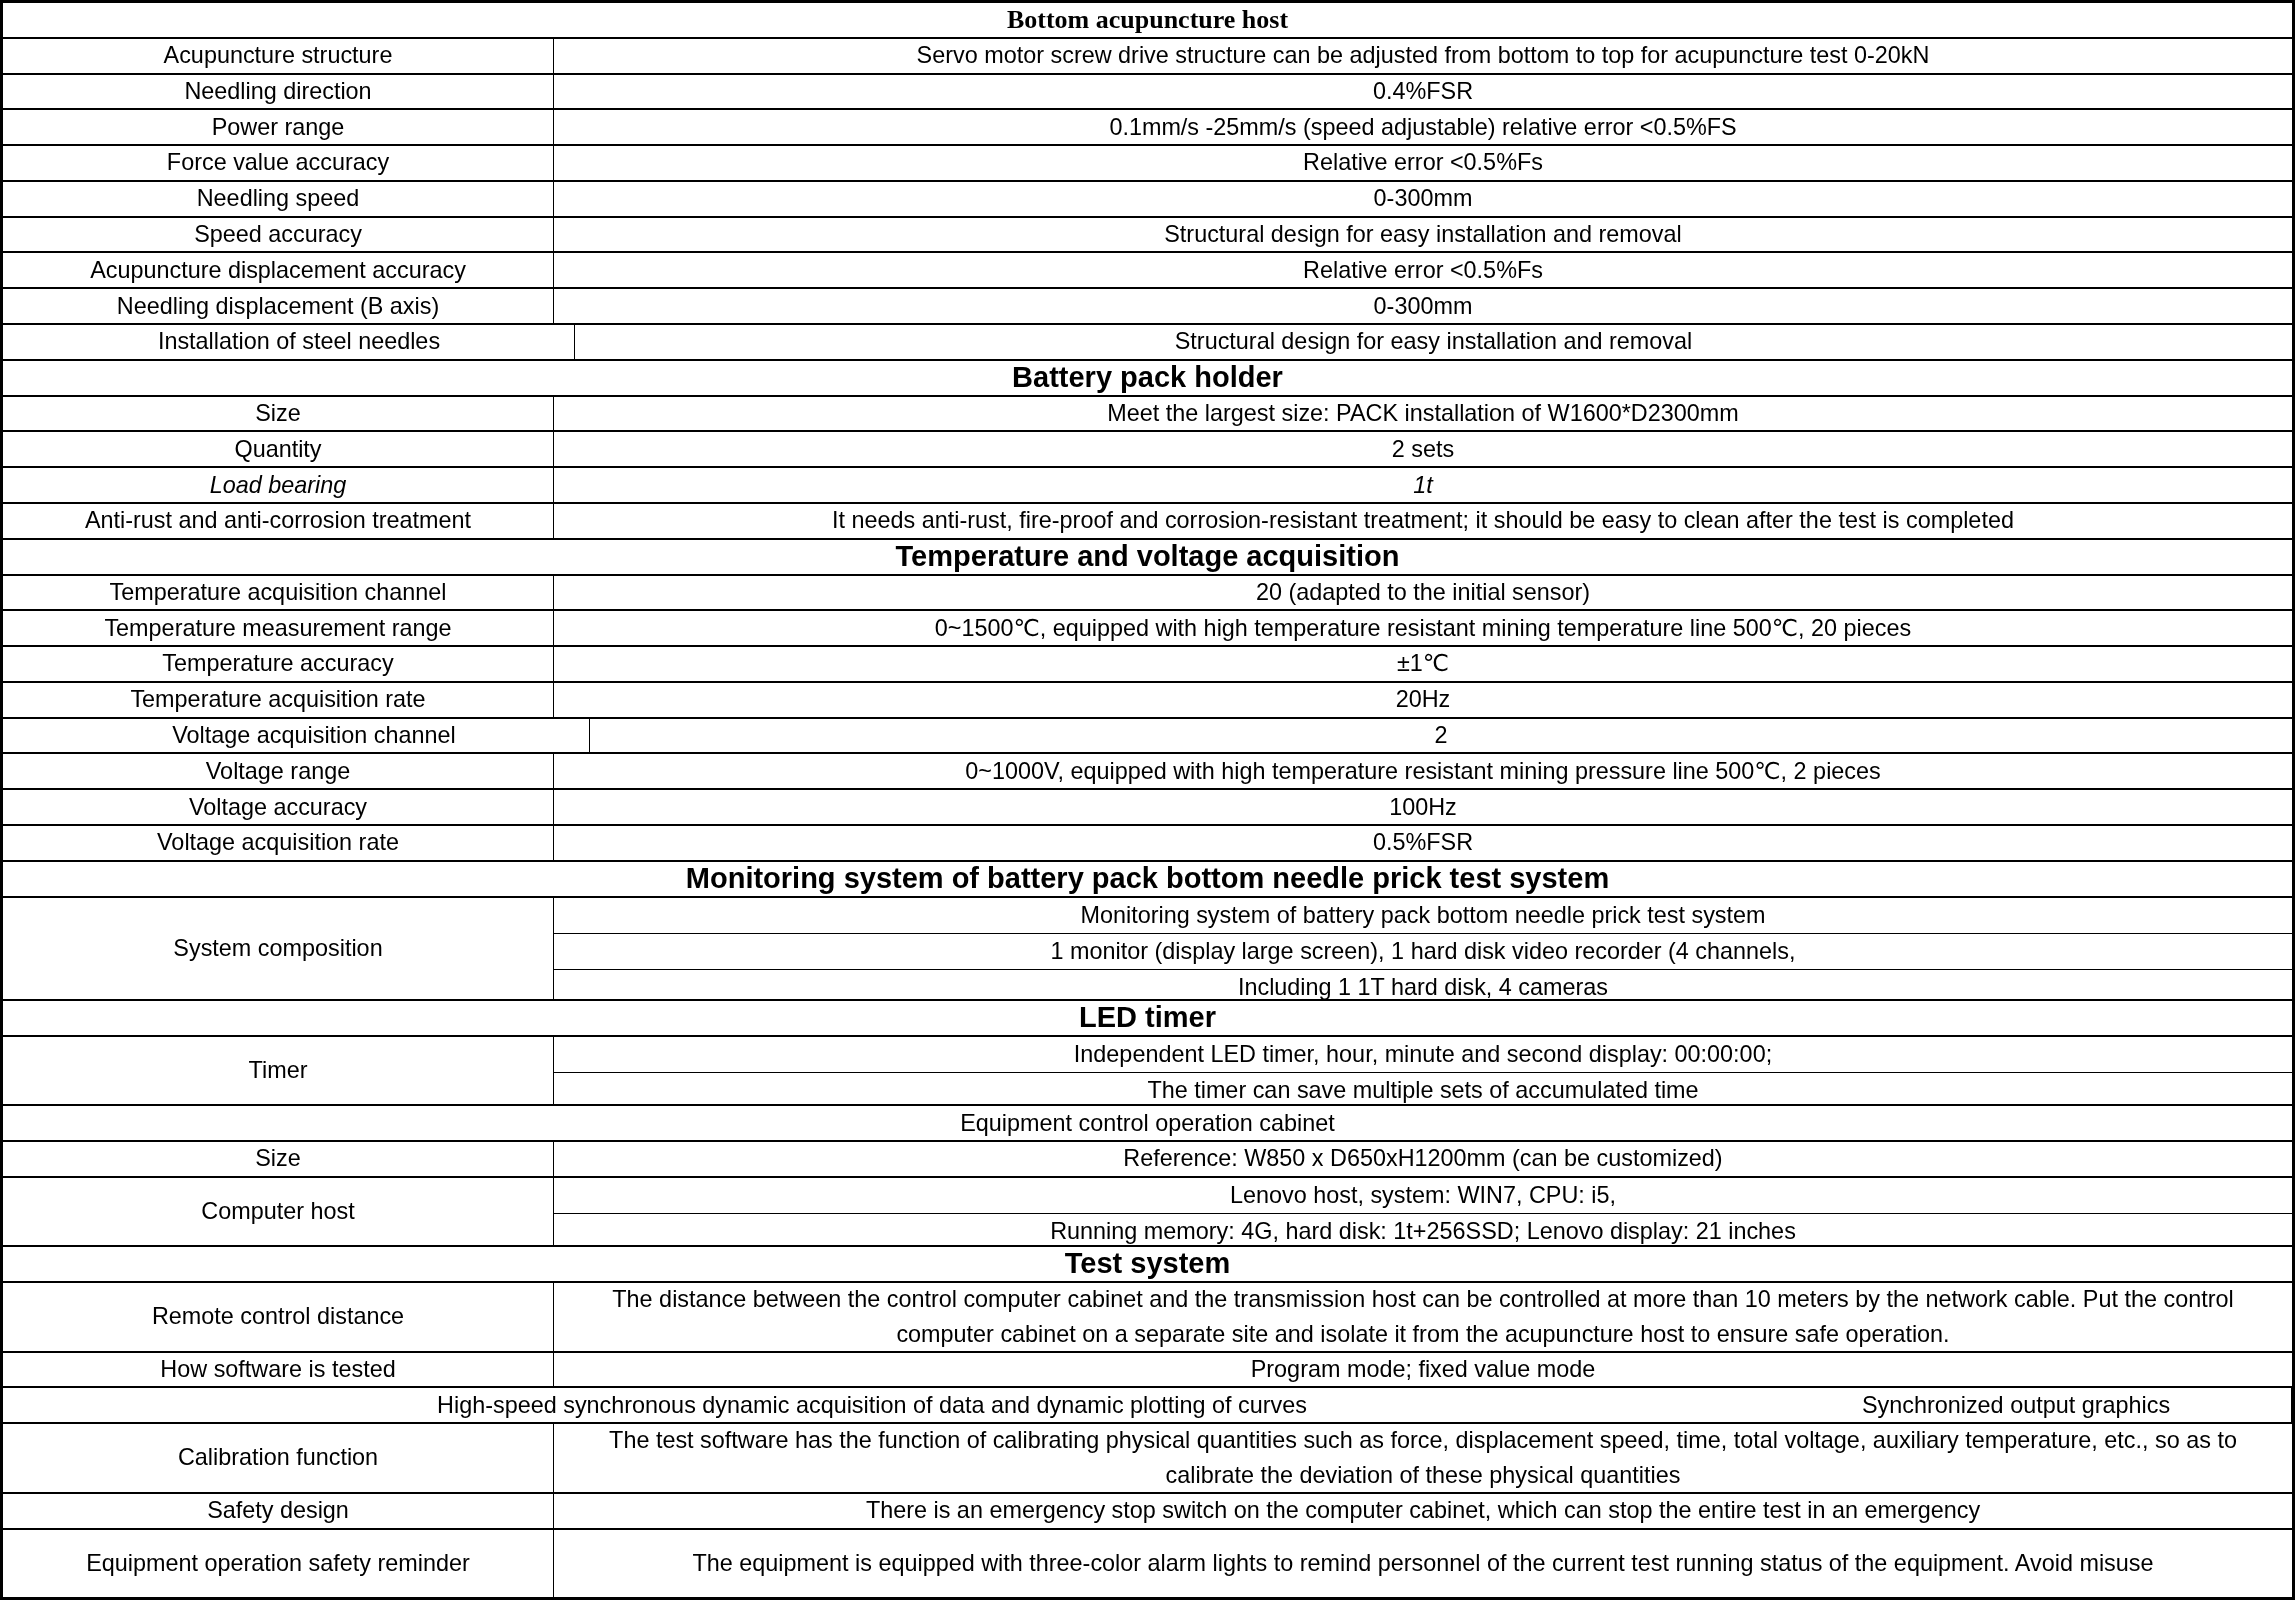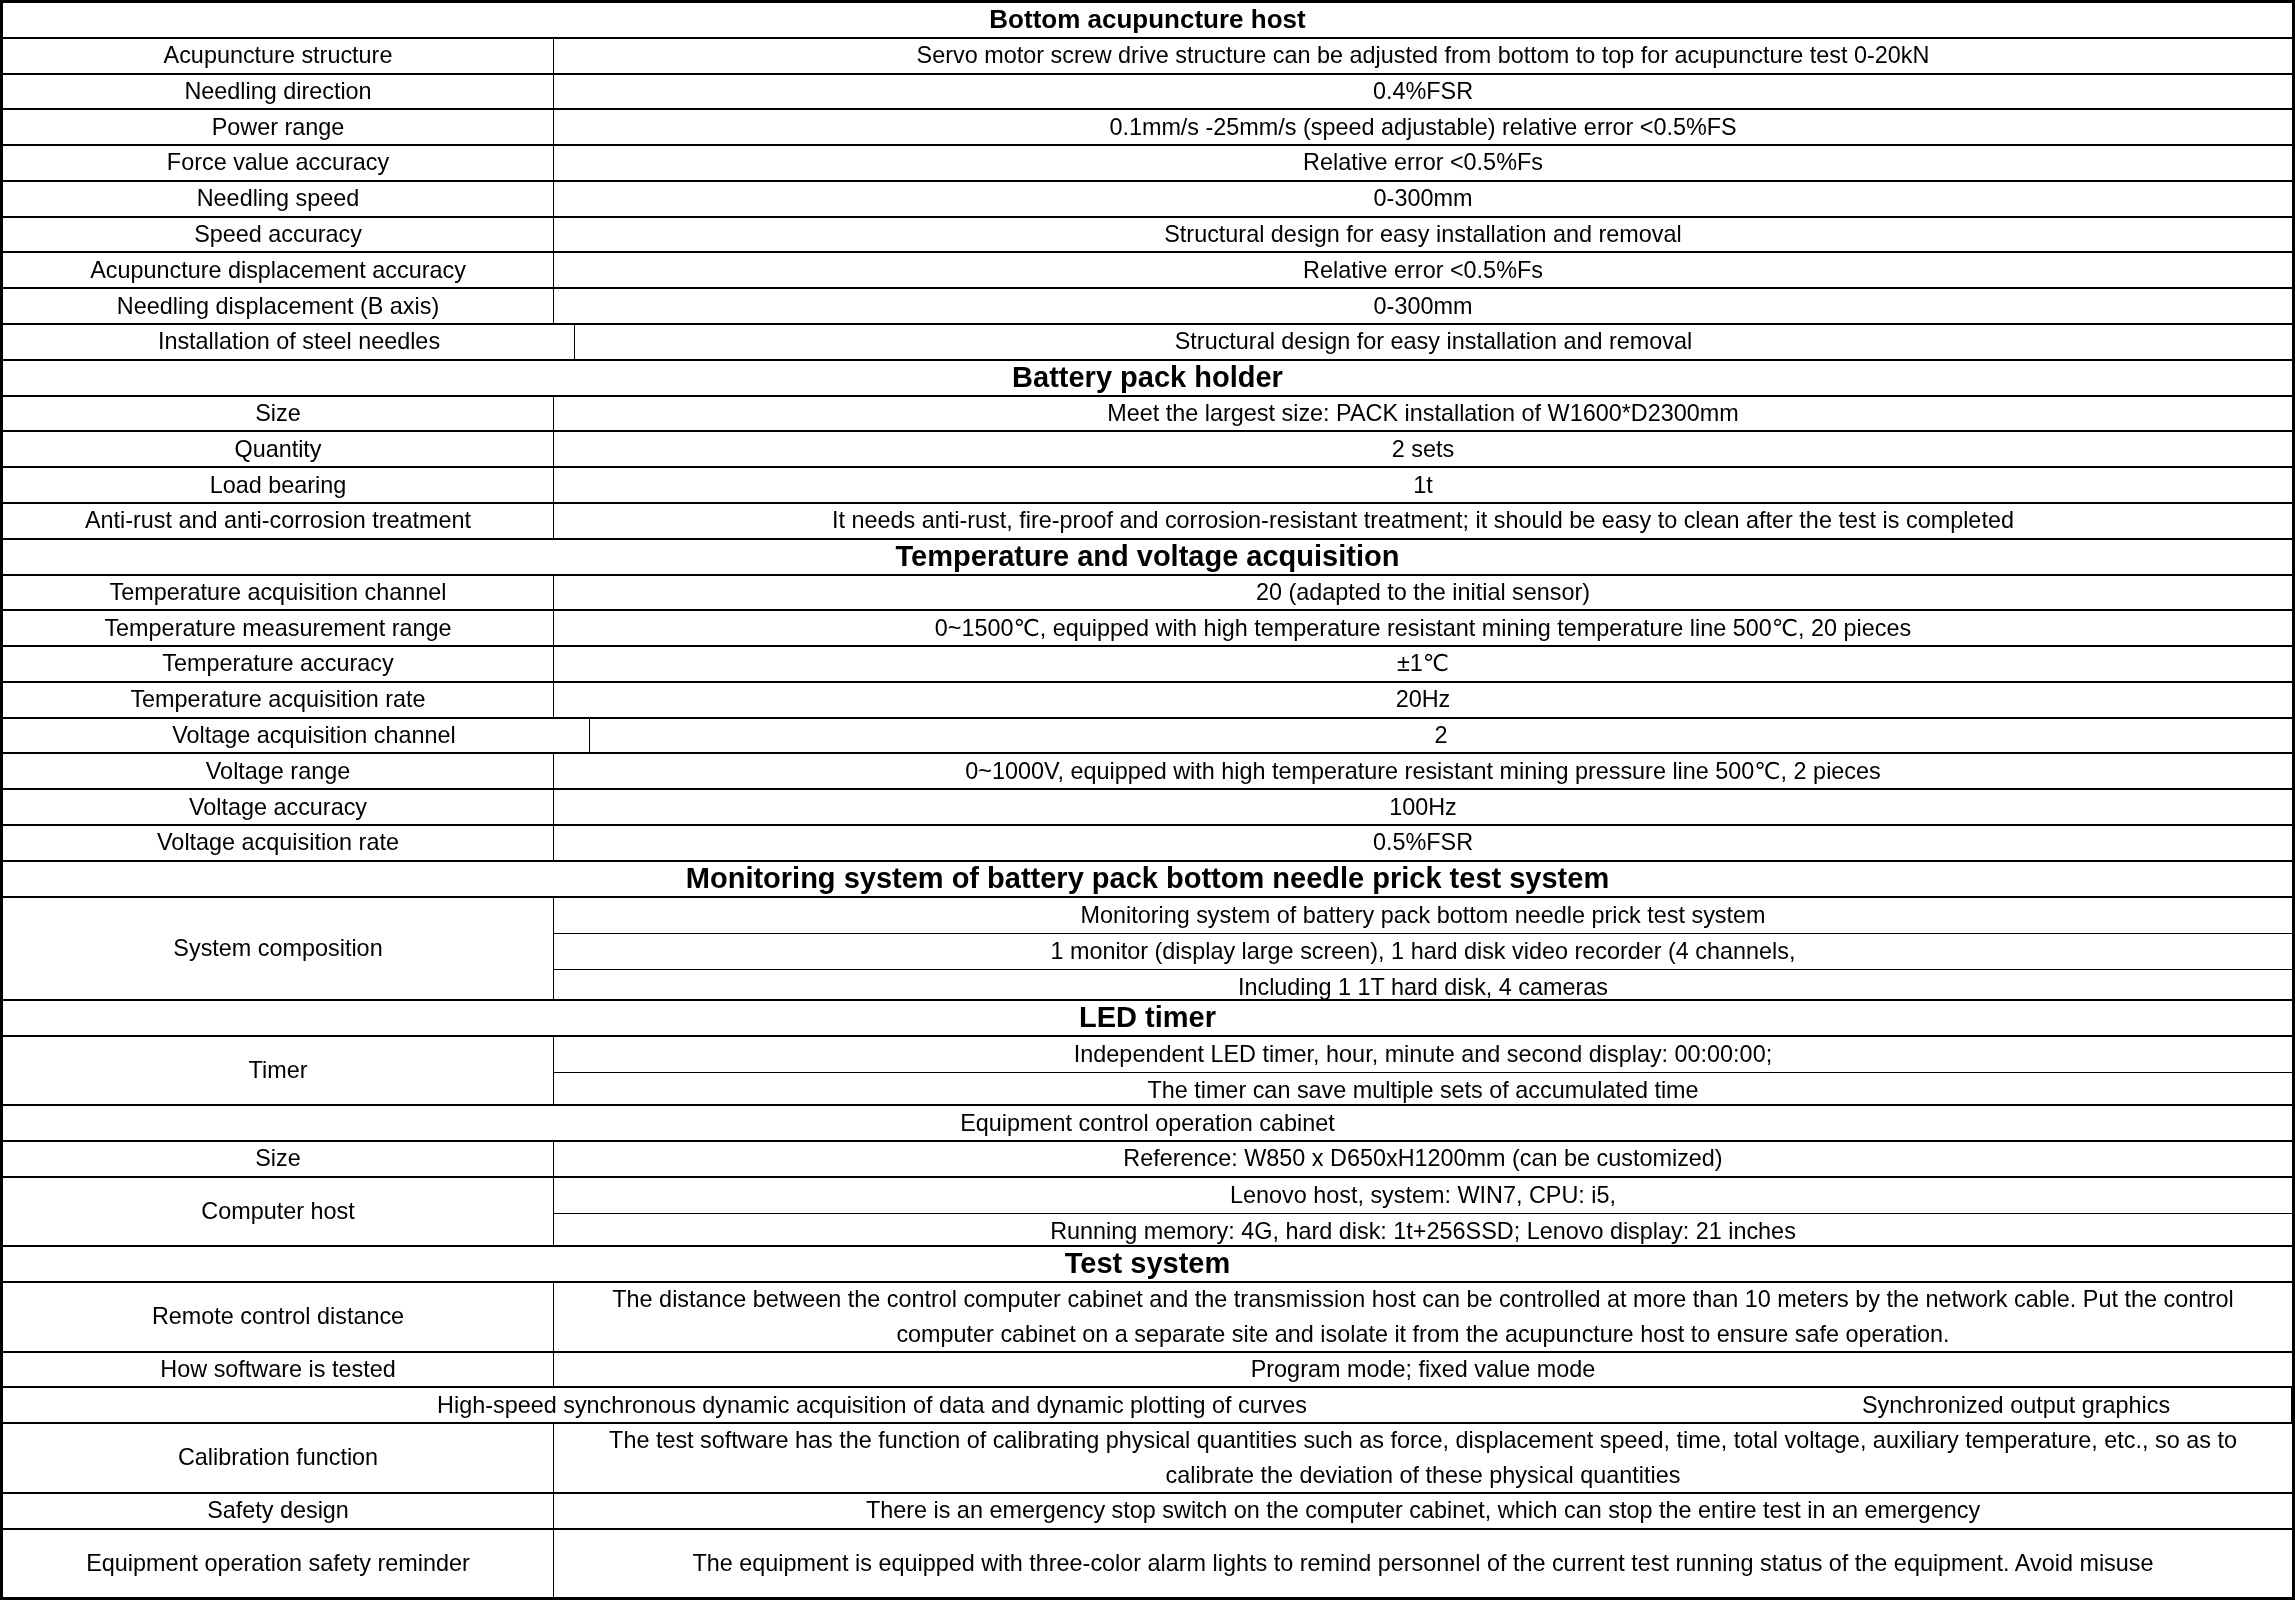--- a/index.html
+++ b/index.html
@@ -61,21 +61,21 @@
     padding: 0 22.6px;
     border-top: 1.7px solid #000000;
     line-height: 1.5;
   }
   .sub-cell:first-child { border-top: none; }
 </style>
 </head>
 <body>
 
 <div class="spec-table" id="spec-table">
-    <div class="row section-row title-row" style="flex-grow: 1;">
+    <div class="row section-row title-row" style="flex-grow: 1; font-family: Liberation Serif, serif;">
       <div class="cell full-cell section-bold">Bottom acupuncture host</div>
     </div>
     <div class="row" style="flex-grow: 1;">
       <div class="cell label-cell">Acupuncture structure</div>
       <div class="cell value-cell">Servo motor screw drive structure can be adjusted from bottom to top for acupuncture test 0-20kN</div>
     </div>
     <div class="row" style="flex-grow: 1;">
       <div class="cell label-cell">Needling direction</div>
       <div class="cell value-cell">0.4%FSR</div>
     </div>
@@ -111,21 +111,21 @@
       <div class="cell full-cell section-bold">Battery pack holder</div>
     </div>
     <div class="row" style="flex-grow: 1;">
       <div class="cell label-cell">Size</div>
       <div class="cell value-cell">Meet the largest size: PACK installation of W1600*D2300mm</div>
     </div>
     <div class="row" style="flex-grow: 1;">
       <div class="cell label-cell">Quantity</div>
       <div class="cell value-cell">2 sets</div>
     </div>
-    <div class="row" style="flex-grow: 1;">
+    <div class="row" style="flex-grow: 1; font-style: italic;">
       <div class="cell label-cell">Load bearing</div>
       <div class="cell value-cell">1t</div>
     </div>
     <div class="row" style="flex-grow: 1;">
       <div class="cell label-cell">Anti-rust and anti-corrosion treatment</div>
       <div class="cell value-cell">It needs anti-rust, fire-proof and corrosion-resistant treatment; it should be easy to clean after the test is completed</div>
     </div>
     <div class="row section-row" style="flex-grow: 1;">
       <div class="cell full-cell section-bold">Temperature and voltage acquisition</div>
     </div>

